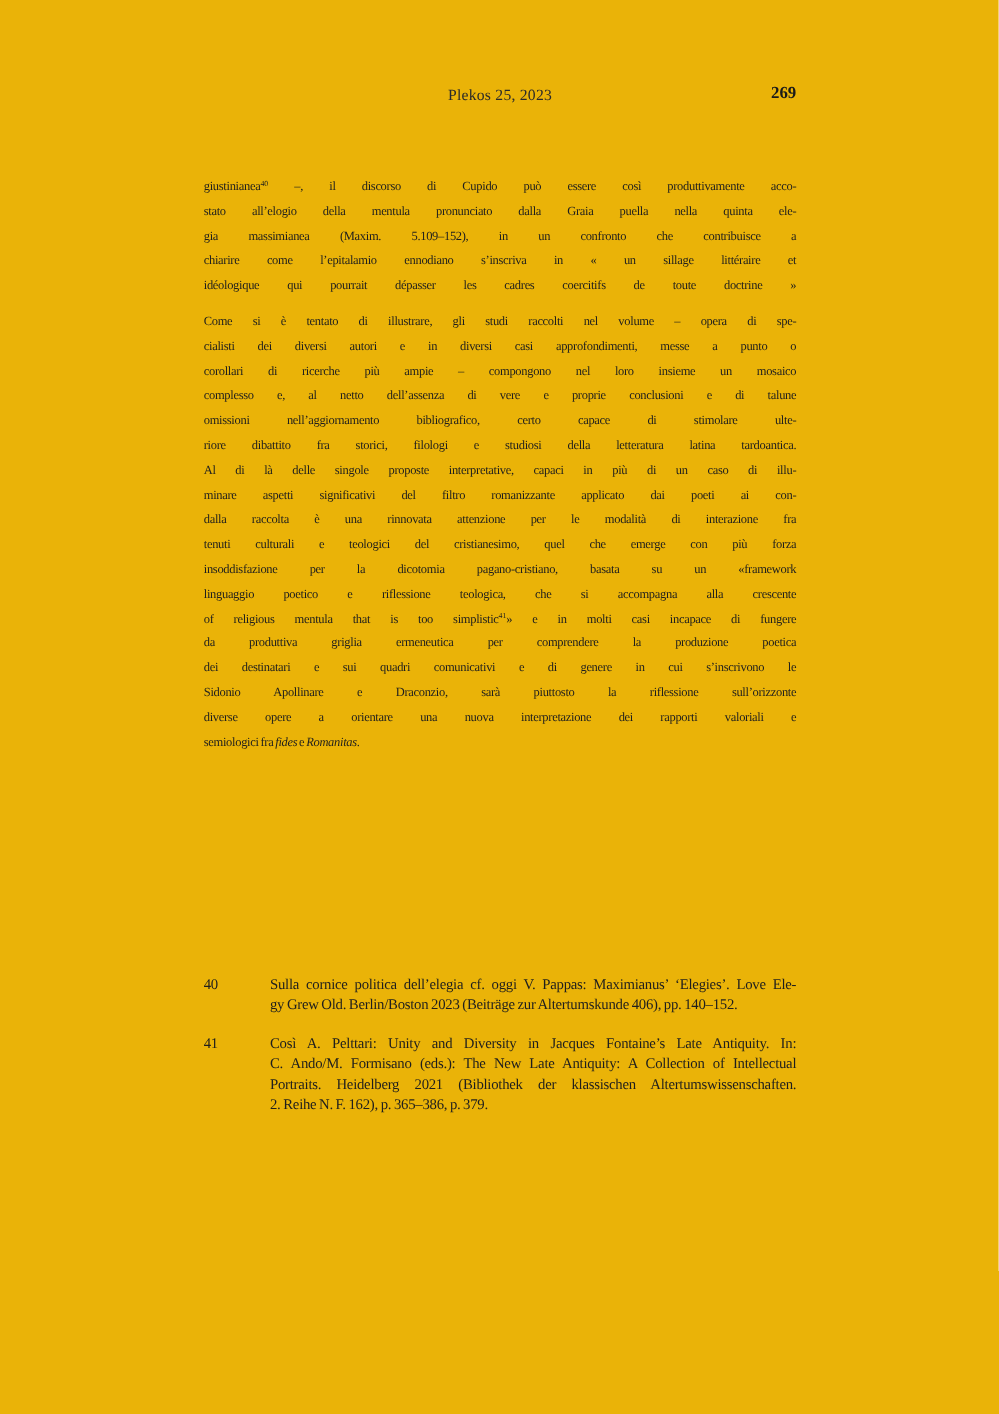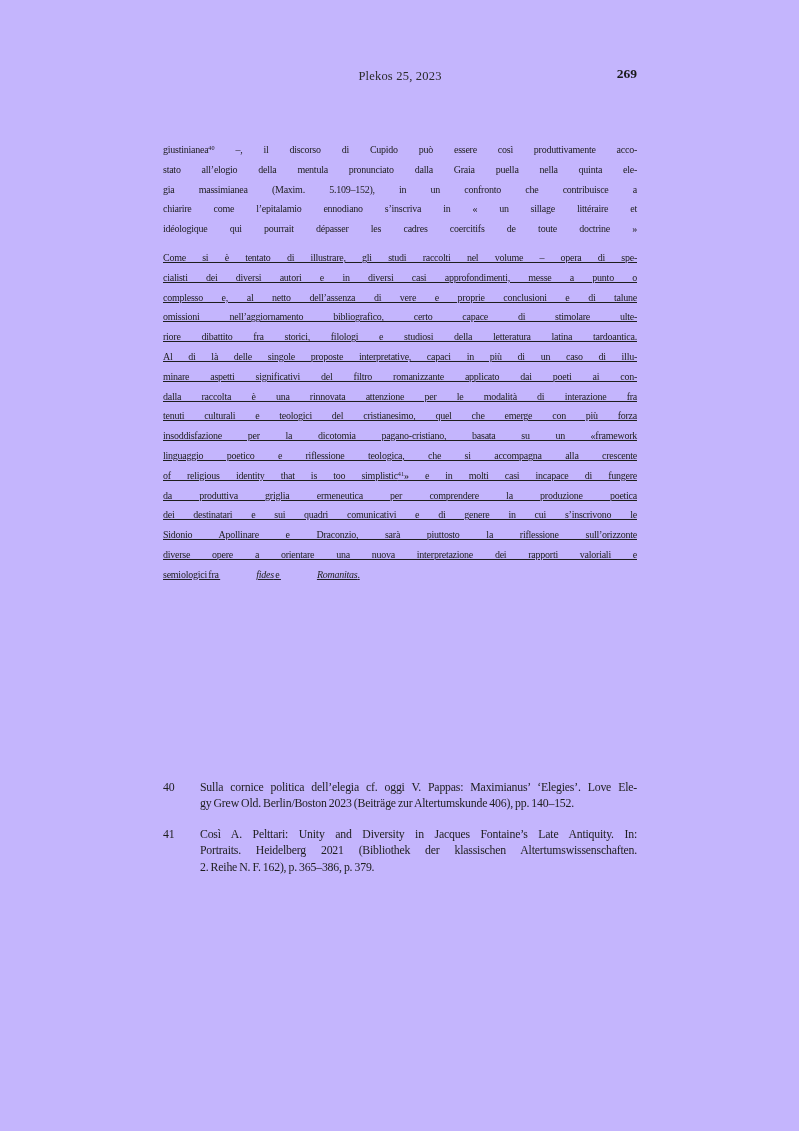--- a/index.html
+++ b/index.html
@@ -4,21 +4,21 @@
 <style>
   html, body {
     margin: 0;
     padding: 0;
     background: #ffffff;
   }
   .page {
     position: relative;
     width: 799px;
     height: 1131px;
-    background: #c4b5fd;
+    background: #eab308;
     color: #1e1e1e;
     font-family: "Liberation Serif", "DejaVu Serif", serif;
     overflow: hidden;
   }
   
   .page-header {
     position: absolute;
     left: 163px;
     top: 66px;
     width: 474px;
@@ -48,35 +48,35 @@
     left: 163px;
     top: 140px;
     width: 474px;
     font-size: 10px;
     line-height: 19.8px;
     letter-spacing: -0.25px;
     word-spacing: -0.8px;
     color: #1e1e1e;
   }
   .paragraph { margin: 0; }
-  .paragraph + .paragraph { margin-top: 9px; text-decoration: underline; }
+  .paragraph + .paragraph { margin-top: 9px; }
   .bodyline {
     text-align: justify;
     text-align-last: justify;
   }
   .bodyline.is-last {
     text-align-last: left;
   }
   sup.fnref {
     font-size: 0.62em;
     line-height: 0;
     vertical-align: 0.55em;
     letter-spacing: 0;
   }
-  em.latin-term { font-style: italic; margin-left: 36px; }
+  em.latin-term { font-style: italic; }
   
   .footnotes-section {
     position: absolute;
     left: 163px;
     top: 779px;
     width: 474px;
     font-size: 11.8px;
     line-height: 16.4px;
     letter-spacing: -0.2px;
     word-spacing: -0.6px;
@@ -84,21 +84,21 @@
   }
   .footnote {
     display: flex;
     align-items: flex-start;
   }
   .footnote + .footnote { margin-top: 14px; }
   .footnote-number {
     width: 37px;
     flex: 0 0 37px;
   }
-  .footnote-text { flex: 1 1 auto; }
+  .footnote-text { flex: 1 1 auto; margin-left: 16px; }
   .fnline {
     text-align: justify;
     text-align-last: justify;
   }
   .fnline.is-last {
     text-align-last: left;
   }
 </style>
 </head>
 <body>
@@ -114,49 +114,51 @@
       <div class="paragraph">
         <div class="bodyline"><span>giustinianea</span><sup class="fnref">40</sup><span> –, il discorso di Cupido può essere così produttivamente acco-</span></div>
         <div class="bodyline"><span>stato all’elogio della mentula pronunciato dalla Graia puella nella quinta ele-</span></div>
         <div class="bodyline"><span>gia massimianea (Maxim. 5.109–152), in un confronto che contribuisce a</span></div>
         <div class="bodyline"><span>chiarire come l’epitalamio ennodiano s’inscriva in « un sillage littéraire et</span></div>
         <div class="bodyline"><span>idéologique qui pourrait dépasser les cadres coercitifs de toute doctrine »</span></div>
       </div>
       <div class="paragraph">
         <div class="bodyline"><span>Come si è tentato di illustrare, gli studi raccolti nel volume – opera di spe-</span></div>
         <div class="bodyline"><span>cialisti dei diversi autori e in diversi casi approfondimenti, messe a punto o</span></div>
+        <div class="bodyline"><span>corollari di ricerche più ampie – compongono nel loro insieme un mosaico</span></div>
         <div class="bodyline"><span>complesso e, al netto dell’assenza di vere e proprie conclusioni e di talune</span></div>
         <div class="bodyline"><span>omissioni nell’aggiornamento bibliografico, certo capace di stimolare ulte-</span></div>
         <div class="bodyline"><span>riore dibattito fra storici, filologi e studiosi della letteratura latina tardoantica.</span></div>
         <div class="bodyline"><span>Al di là delle singole proposte interpretative, capaci in più di un caso di illu-</span></div>
         <div class="bodyline"><span>minare aspetti significativi del filtro romanizzante applicato dai poeti ai con-</span></div>
         <div class="bodyline"><span>dalla raccolta è una rinnovata attenzione per le modalità di interazione fra</span></div>
         <div class="bodyline"><span>tenuti culturali e teologici del cristianesimo, quel che emerge con più forza</span></div>
         <div class="bodyline"><span>insoddisfazione per la dicotomia pagano-cristiano, basata su un «framework</span></div>
         <div class="bodyline"><span>linguaggio poetico e riflessione teologica, che si accompagna alla crescente</span></div>
-        <div class="bodyline"><span>of religious identity that is too simplistic</span><sup class="fnref">41</sup><span>» e in molti casi incapace di fungere</span></div>
+        <div class="bodyline"><span>of religious mentula that is too simplistic</span><sup class="fnref">41</sup><span>» e in molti casi incapace di fungere</span></div>
         <div class="bodyline"><span>da produttiva griglia ermeneutica per comprendere la produzione poetica</span></div>
         <div class="bodyline"><span>dei destinatari e sui quadri comunicativi e di genere in cui s’inscrivono le</span></div>
         <div class="bodyline"><span>Sidonio Apollinare e Draconzio, sarà piuttosto la riflessione sull’orizzonte</span></div>
         <div class="bodyline"><span>diverse opere a orientare una nuova interpretazione dei rapporti valoriali e</span></div>
         <div class="bodyline is-last"><span>semiologici fra </span><em class="latin-term">fides</em><span> e </span><em class="latin-term">Romanitas</em><span>.</span></div>
       </div>
     </div>
 
   <div class="footnotes-section" id="footnotes-section">
       <div class="footnote">
         <div class="footnote-number">40</div>
         <div class="footnote-text">
           <div class="fnline"><span>Sulla cornice politica dell’elegia cf. oggi V. Pappas: Maximianus’ ‘Elegies’. Love Ele-</span></div>
           <div class="fnline is-last"><span>gy Grew Old. Berlin/Boston 2023 (Beiträge zur Altertumskunde 406), pp. 140–152.</span></div>
         </div>
       </div>
       <div class="footnote">
         <div class="footnote-number">41</div>
         <div class="footnote-text">
           <div class="fnline"><span>Così A. Pelttari: Unity and Diversity in Jacques Fontaine’s Late Antiquity. In:</span></div>
+          <div class="fnline"><span>C. Ando/M. Formisano (eds.): The New Late Antiquity: A Collection of Intellectual</span></div>
           <div class="fnline"><span>Portraits. Heidelberg 2021 (Bibliothek der klassischen Altertumswissenschaften.</span></div>
           <div class="fnline is-last"><span>2. Reihe N. F. 162), p. 365–386, p. 379.</span></div>
         </div>
       </div>
     </div>
 
 </div>
 
 </body></html>

